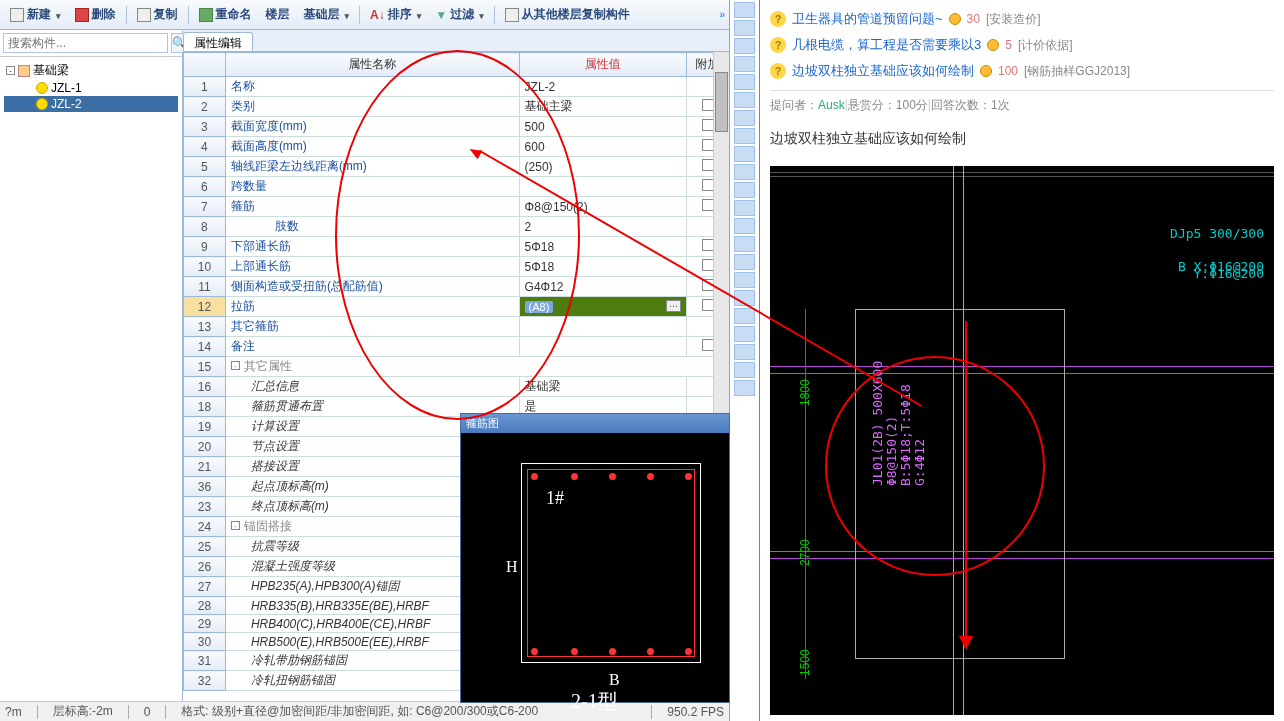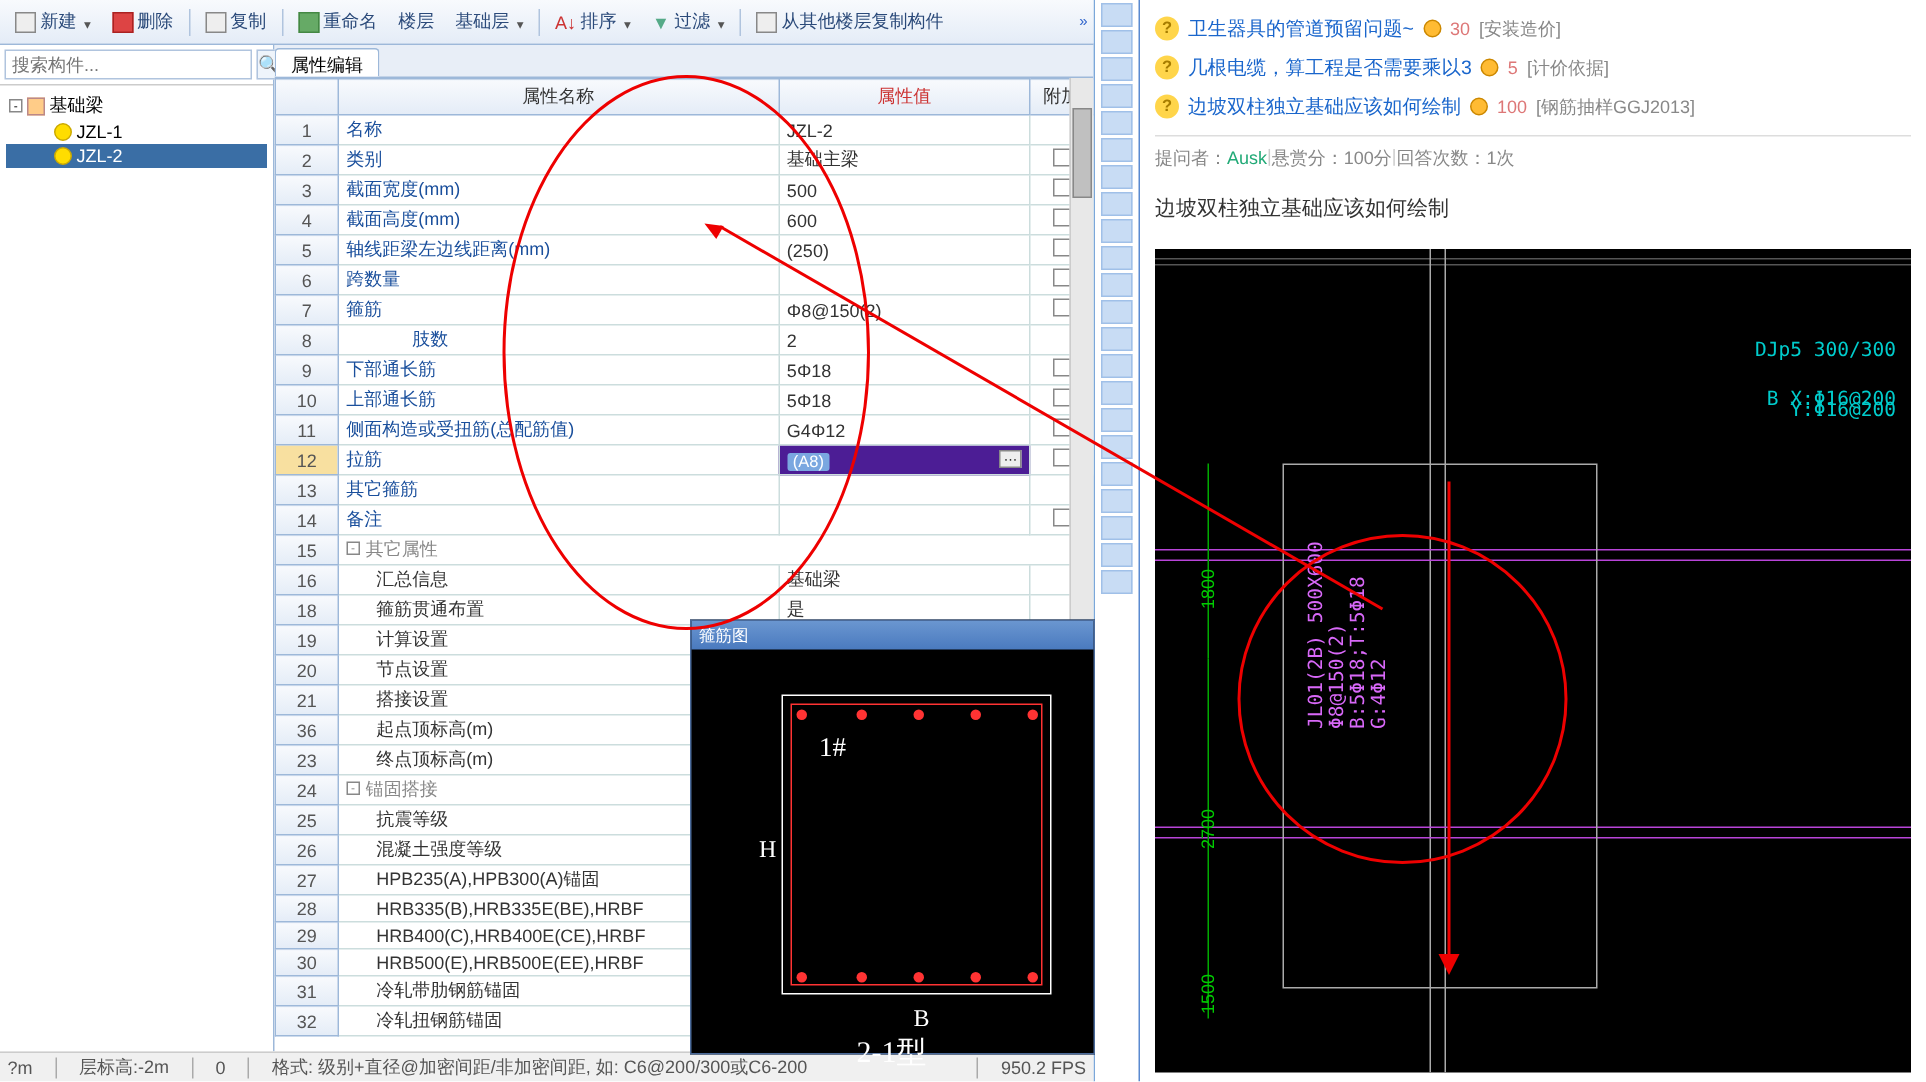--- a/index.html
+++ b/index.html
@@ -1,20 +1,20 @@
 <!DOCTYPE html>
 <html><head>
 <meta charset="utf-8">
 <style>
 * { margin: 0; padding: 0; box-sizing: border-box; font-family: "Microsoft YaHei", SimSun, Arial, sans-serif; font-size: 12px; }
 body { background: #fff; width: 1284px; height: 721px; overflow: hidden; position: relative; }
 .main-layout { display: flex; height: 100%; }
 .left-pane { width: 730px; height: 100%; border-right: 1px solid #7ba7d9; display: flex; flex-direction: column; }
 .toolbar { height: 30px; background: linear-gradient(#f8fafd,#e4ecf7); border-bottom: 1px solid #9db8d9; display: flex; align-items: center; padding: 0 4px; gap: 2px; }
-.tb-btn { display: flex; align-items: center; gap: 3px; padding: 2px 5px; color: #2b4a7a; cursor: pointer; border: 1px solid transparent; border-radius: 2px; }
+.tb-btn { display: flex; align-items: center; gap: 3px; padding: 2px 5px; color: #2b4a7a; cursor: pointer; border: 1px solid transparent; border-radius: 2px; font-weight: bold; }
 .tb-sep { width: 1px; height: 18px; background: #b0c4de; margin: 0 2px; }
 .ico { width: 14px; height: 14px; display: inline-block; border: 1px solid #888; background: #eee; }
 .ico.red { background: #d44; border-color: #a22; }
 .ico.green { background: #6a6; border-color: #484; }
 .content-split { flex: 1; display: flex; overflow: hidden; }
 .tree-pane { width: 183px; border-right: 1px solid #9db8d9; display: flex; flex-direction: column; background: #fff; }
 .search-row { display: flex; padding: 3px; border-bottom: 1px solid #ccc; gap: 3px; }
 .search-input { flex: 1; border: 1px solid #b0c4de; padding: 2px 4px; color: #999; background: #fff; }
 .search-btn { width: 20px; height: 20px; border: 1px solid #b0c4de; background: #eef4fb; display:flex; align-items:center; justify-content:center; }
 .tree { padding: 4px; }
@@ -29,29 +29,29 @@
 .tab { padding: 2px 10px; border: 1px solid #9db8d9; border-bottom: none; background: #fff; margin-top: 2px; border-radius: 3px 3px 0 0; }
 .grid { flex: 1; overflow: auto; position: relative; }
 table.prop-table { border-collapse: collapse; width: 100%; background: #fff; }
 .prop-table th { background: linear-gradient(#f8fafd,#e4ecf7); border: 1px solid #9db8d9; padding: 3px 5px; color: #333; font-weight: normal; }
 .prop-table th.val-header { color: #c33; }
 .prop-table td { border: 1px solid #cdd; padding: 1px 5px; height: 18px; }
 .prop-table td.row-num { background: linear-gradient(#f8fafd,#e4ecf7); text-align: center; color: #555; width: 30px; border: 1px solid #9db8d9;}
 .prop-table td.row-num.selected { background: #f8e0a0; }
 .prop-table td.name-cell { color: #1a4f9c; width: 175px; }
 .prop-table td.name-cell.gray { color: #888; }
-.prop-table td.name-cell.black { color: #000; padding-left: 25px;}
+.prop-table td.name-cell.black { color: #000; padding-left: 25px; font-style: italic;}
 .prop-table td.val-cell { color: #333; width: 120px; }
 .blue-pill { background: #7aa7e0; color: #fff; padding: 0 4px; border-radius: 2px; font-size: 11px;}
 .dots-btn { float: right; border: 1px solid #888; padding: 0 2px; font-size: 9px; line-height: 10px; background:#eee;}
 .prop-table td.chk-cell { width: 30px; text-align: center; }
 .chk { width: 12px; height: 12px; border: 1px solid #888; display: inline-block; background: #fff; }
 .group-exp { float:left; width:9px; height:9px; border:1px solid #888; margin-right:4px; font-size:8px; line-height:7px; text-align:center; background:#fff; margin-top:3px;}
 tr.sel-row td { background: #fff; }
-tr.sel-row td.val-cell { background:#4c1d95; }
+tr.sel-row td.val-cell { background:#4d7c0f; }
 .scrollbar-v { position:absolute; right:0; top:0; width:16px; height:100%; background:#e8e8e8; border-left:1px solid #ccc;}
 .scrollbar-v .thumb { position:absolute; left:1px; right:1px; top:20px; height:60px; background:#c0c0c0; border:1px solid #888;}
 .status-bar { height: 20px; background: #f0f0f0; border-top:1px solid #ccc; display:flex; align-items:center; font-size:11px; color:#555; padding:0 5px; gap:15px;}
 .status-sep { border-left:1px solid #aaa; height:14px;}
 
 
 .section-panel { position: absolute; left: 460px; top: 413px; width: 270px; height: 290px; background: #000; border: 1px solid #4a6a9a; }
 .section-panel .title { background: linear-gradient(#6a96d0,#4a7abf); color:#fff; padding:2px 5px; font-size:11px;}
 .section-panel .drawing { position:relative; width:100%; height:calc(100% - 18px); }
 .rect-beam { position:absolute; left:60px; top:30px; width:180px; height:200px; border:1px solid #fff;}

